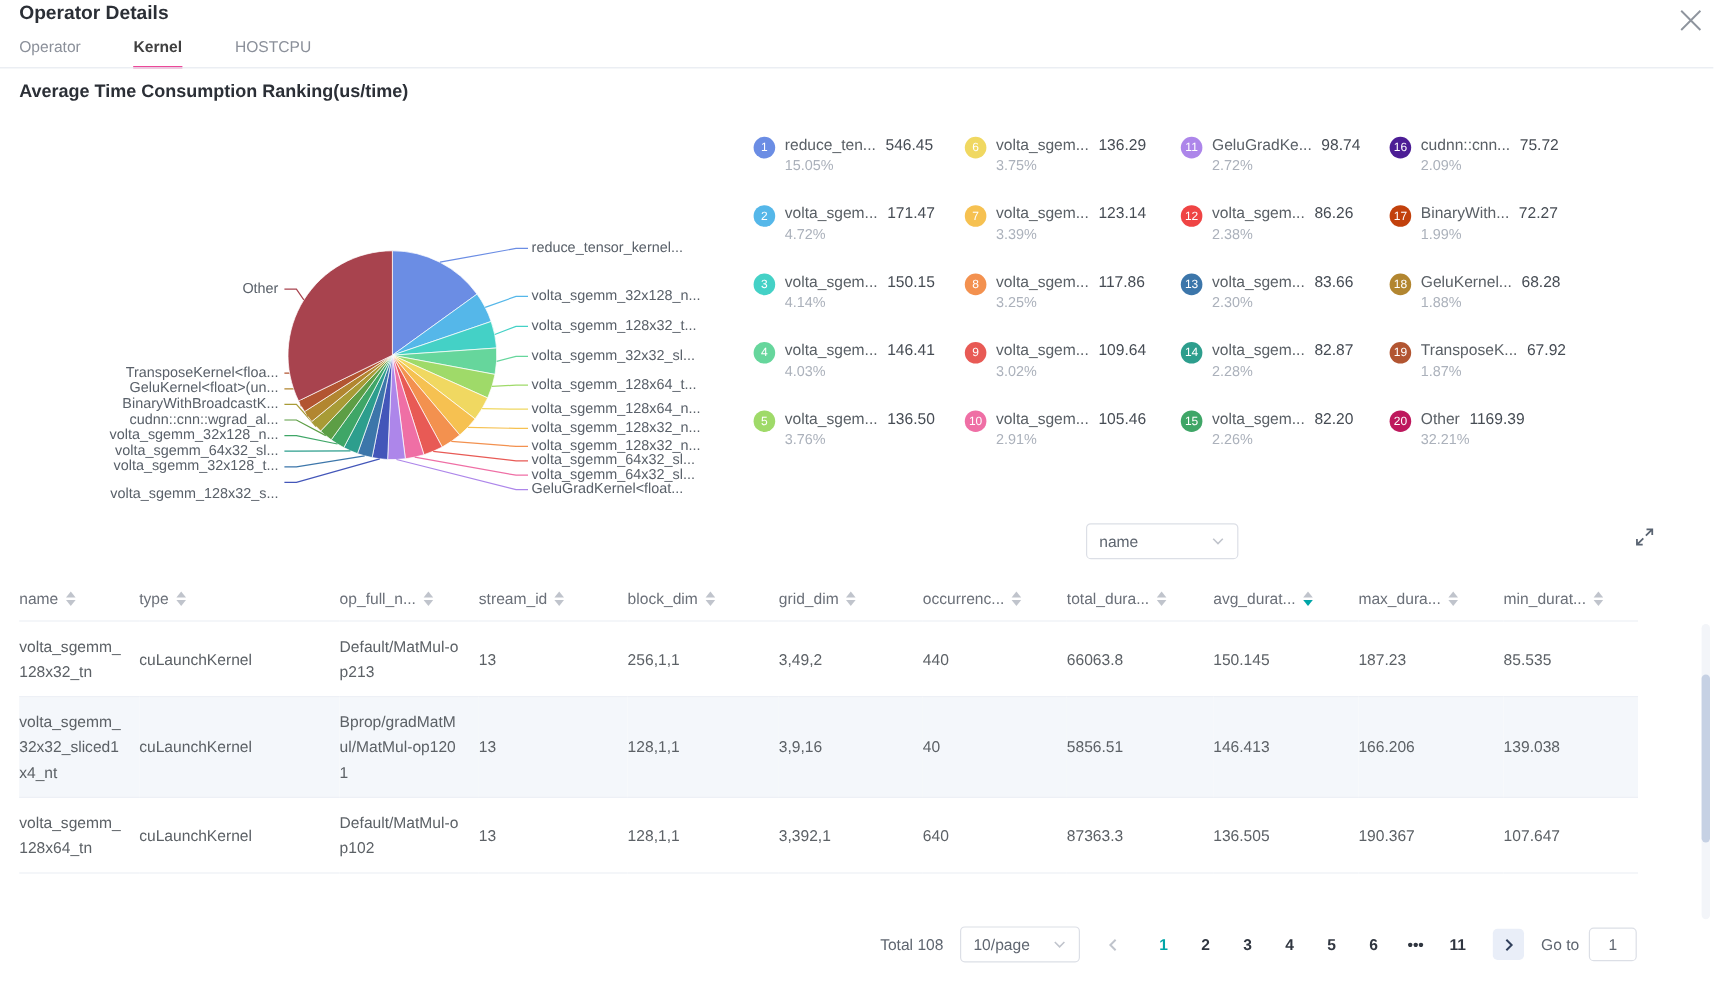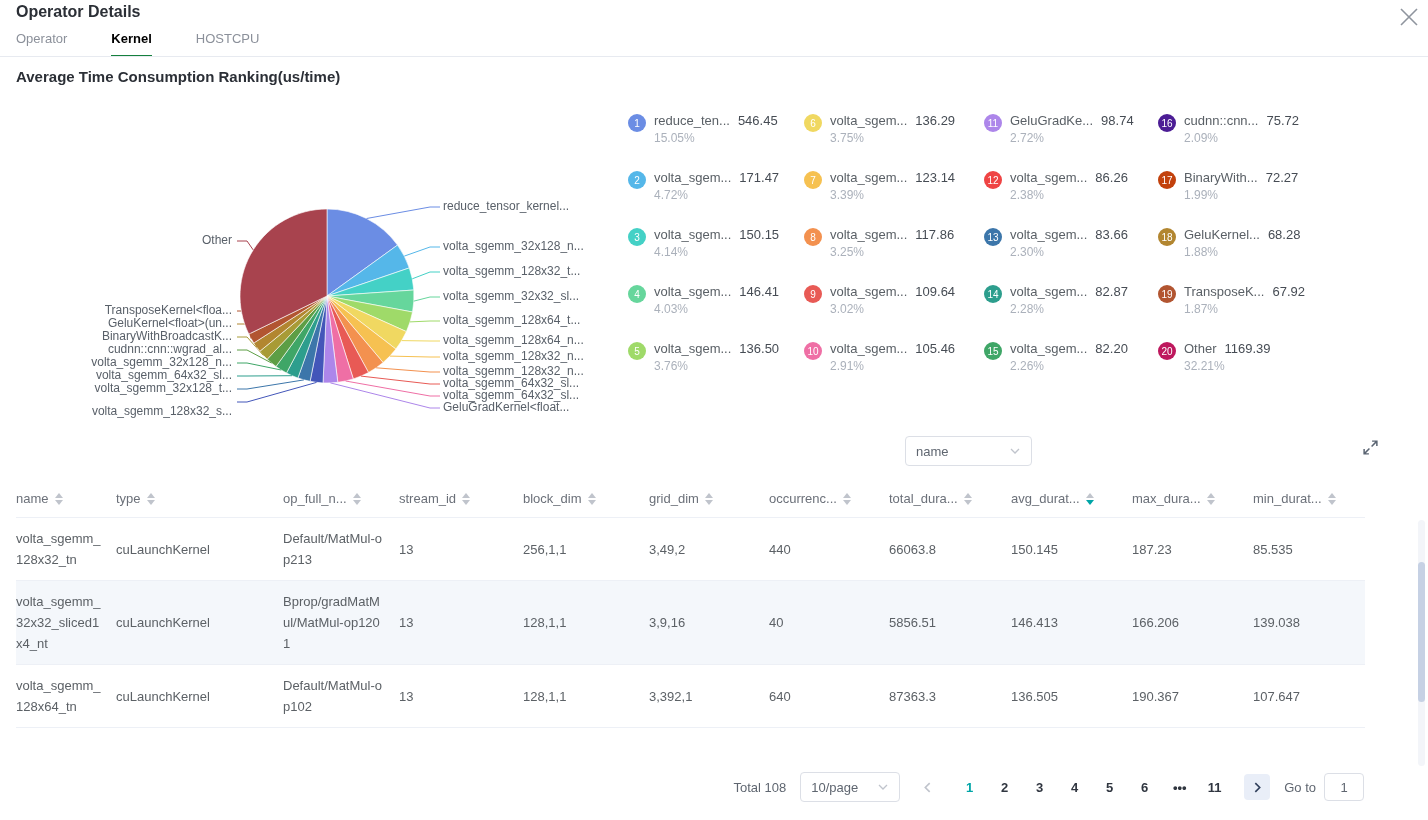--- a/index.html
+++ b/index.html
@@ -5,21 +5,21 @@
   * { box-sizing: border-box; }
   body { margin:0; width:1428px; height:820px; background:#fff;
          font-family:"Liberation Sans", sans-serif; overflow:hidden; }
   .app { position:relative; width:1428px; height:820px; background:#fff; }
 
   .panel-title { position:absolute; left:16px; top:3px; font-size:16px; font-weight:bold; color:#2b2f36; }
   .close-btn { position:absolute; right:6px; top:4px; width:26px; height:26px; cursor:pointer; }
 
   .tabs { position:absolute; left:16px; top:31px; display:flex; gap:44px; }
   .tab { font-size:13px; color:#8b909a; padding-bottom:9px; cursor:pointer; }
-  .tab.active { color:#000000; font-weight:bold; border-bottom:2px solid #15803d; }
+  .tab.active { color:#404040; font-weight:bold; border-bottom:2px solid #ec4899; }
   .tabline { position:absolute; left:0; top:56px; width:1428px; height:1px; background:#e7eaf0; }
 
   .section-title { position:absolute; left:16px; top:68px; font-size:15px; font-weight:bold; color:#2b2f36; }
 
   .chart { position:absolute; left:0; top:90px; width:620px; height:345px; }
   .chart svg { position:absolute; left:0; top:0; }
   .pie-label { position:absolute; font-size:12px; color:#596069; white-space:nowrap; }
   .pie-label.left { left:0; width:232px; text-align:right; }
   .pie-label.right { left:443px; }
 

